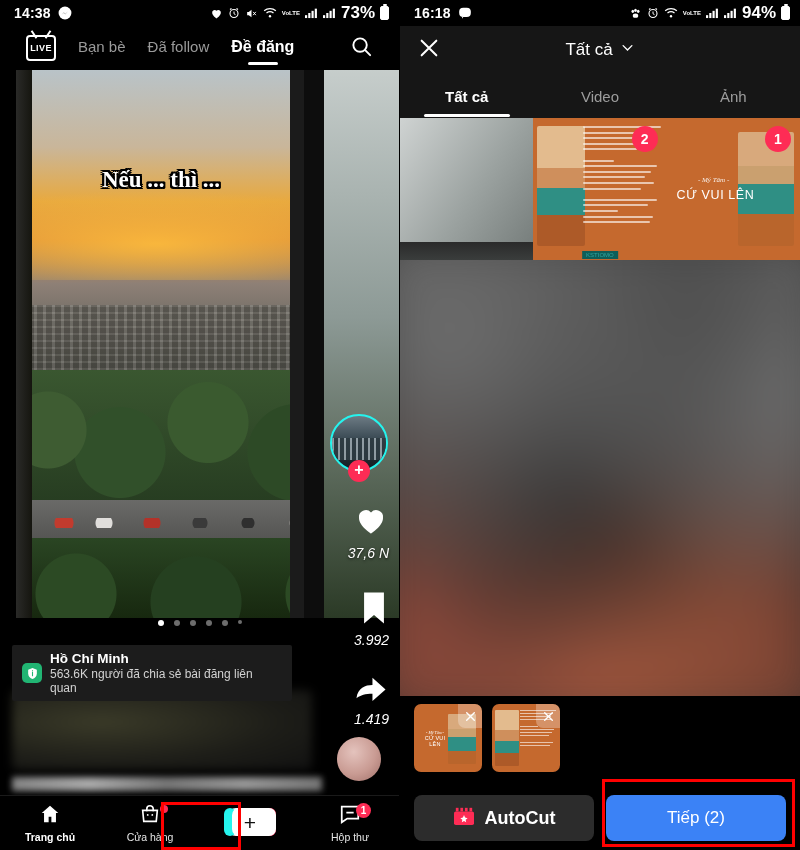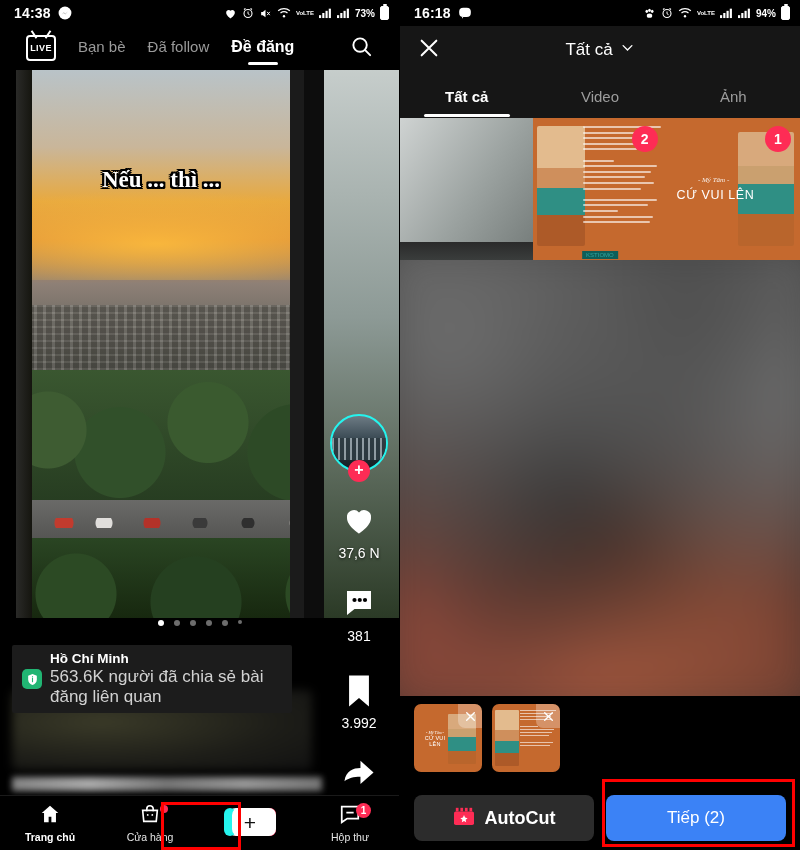--- a/index.html
+++ b/index.html
@@ -18,21 +18,21 @@
   
   .statusbar {
     height: 26px; display: flex; align-items: center;
     padding: 0 10px 0 14px; color: #fff; background: #000;
     position: relative; z-index: 40;
   }
   .sb-time { font-size: 14px; font-weight: 600; letter-spacing: .2px; }
   .sb-left-icons { display: flex; align-items: center; gap: 5px; margin-left: 7px; }
   .sb-right { margin-left: auto; display: flex; align-items: center; gap: 5px; }
   .sb-ico { display: inline-flex; align-items: center; justify-content: center; }
-  .sb-batt-txt { font-size: 10px; font-weight: 600; }
+  .sb-batt-txt { font-size: 17px; font-weight: 600; }
   .batt {
     width: 9px; height: 14px; border: 1.5px solid #fff; border-radius: 2px;
     position: relative; background: #fff;
   }
   .batt:after {
     content: ""; position: absolute; top: -3.5px; left: 2px;
     width: 4px; height: 2px; background: #fff; border-radius: 1px;
   }
   .voltxt { font-size: 6px; line-height: 6px; text-align: center; font-weight: 700; }
 
@@ -149,21 +149,21 @@
     position: absolute; bottom: 10px; left: 0; right: 0; height: 22px;
     background: repeating-linear-gradient(90deg,#9aa6ad 0 2px, #2d3a41 2px 6px);
     opacity: .9;
   }
   .rail-plus {
     position: absolute; left: 50%; transform: translateX(-50%); top: 46px;
     width: 22px; height: 22px; border-radius: 50%; background: #fe2c55;
     color: #fff; font-size: 16px; line-height: 20px; text-align: center; font-weight: 700;
     z-index: 3;
   }
-  .rail-item { margin-top: 24px; text-align: center; }
+  .rail-item { margin-top: 24px; text-align: right; font-style: italic; }
   .rail-item.first { margin-top: 30px; }
   .rail-count { color: #fff; font-size: 14px; margin-top: 3px; text-shadow: 0 1px 3px rgba(0,0,0,.8); }
   .rail-disc {
     width: 44px; height: 44px; border-radius: 50%; margin: 10px auto 0;
     background: radial-gradient(circle at 38% 34%, #e4c3bd, #c99b93 55%, #9f6f68);
   }
 
   
   .dots {
     position: absolute; top: 620px; left: 0; width: 400px;
@@ -177,21 +177,21 @@
   .info-banner {
     position: absolute; top: 645px; left: 12px; width: 280px;
     background: #1c1c1c; border-radius: 2px; padding: 6px 10px;
     display: flex; align-items: center; gap: 8px; z-index: 25;
   }
   .info-ico {
     width: 20px; height: 20px; border-radius: 5px; background: #21b573;
     display: flex; align-items: center; justify-content: center; flex: 0 0 auto;
   }
   .info-title { color: #fff; font-size: 13.5px; font-weight: 700; }
-  .info-sub   { color: #d2d2d2; font-size: 17px; margin-top: 1px; }
+  .info-sub   { color: #d2d2d2; font-size: 12px; margin-top: 1px; }
 
   .blurred-card {
     position: absolute; top: 690px; left: 12px; width: 300px; height: 80px;
     border-radius: 5px; z-index: 20;
     background: radial-gradient(ellipse at 30% 40%, #3a3a28, #1d1d18 60%, #111);
     filter: blur(5px);
   }
   .blurred-text {
     position: absolute; top: 777px; left: 12px; width: 310px; height: 14px;
     background: linear-gradient(90deg,#9a9a9a,#c8c8c8,#8a8a8a,#b0b0b0,#888);
@@ -442,29 +442,20 @@
         </div>
       <div class="rail-plus">+</div>
 
       <div class="rail-item first">
         <svg width="36" height="36" viewBox="0 0 24 24">
             <path d="M12 21s-8-5.1-8-10.4A4.6 4.6 0 0 1 12 7a4.6 4.6 0 0 1 8 3.6C20 15.9 12 21 12 21z" fill="#fff"></path>
           </svg>
         <div class="rail-count">37,6 N</div>
       </div>
 
-      <div class="rail-item">
-        <svg width="36" height="36" viewBox="0 0 24 24">
-            <path d="M4 4h16v12H9l-5 4z" fill="#fff"></path>
-            <circle cx="9" cy="10" r="1.4" fill="#000"></circle>
-            <circle cx="12.5" cy="10" r="1.4" fill="#000"></circle>
-            <circle cx="16" cy="10" r="1.4" fill="#000"></circle>
-          </svg>
-        <div class="rail-count">381</div>
-      </div>
 
       <div class="rail-item" style="margin-top:30px">
         <svg width="30" height="34" viewBox="0 0 20 24">
             <path d="M3 1h14v22l-7-6-7 6z" fill="#fff"></path>
           </svg>
         <div class="rail-count">3.992</div>
       </div>
 
       <div class="rail-item">
         <svg width="36" height="32" viewBox="0 0 24 22">

